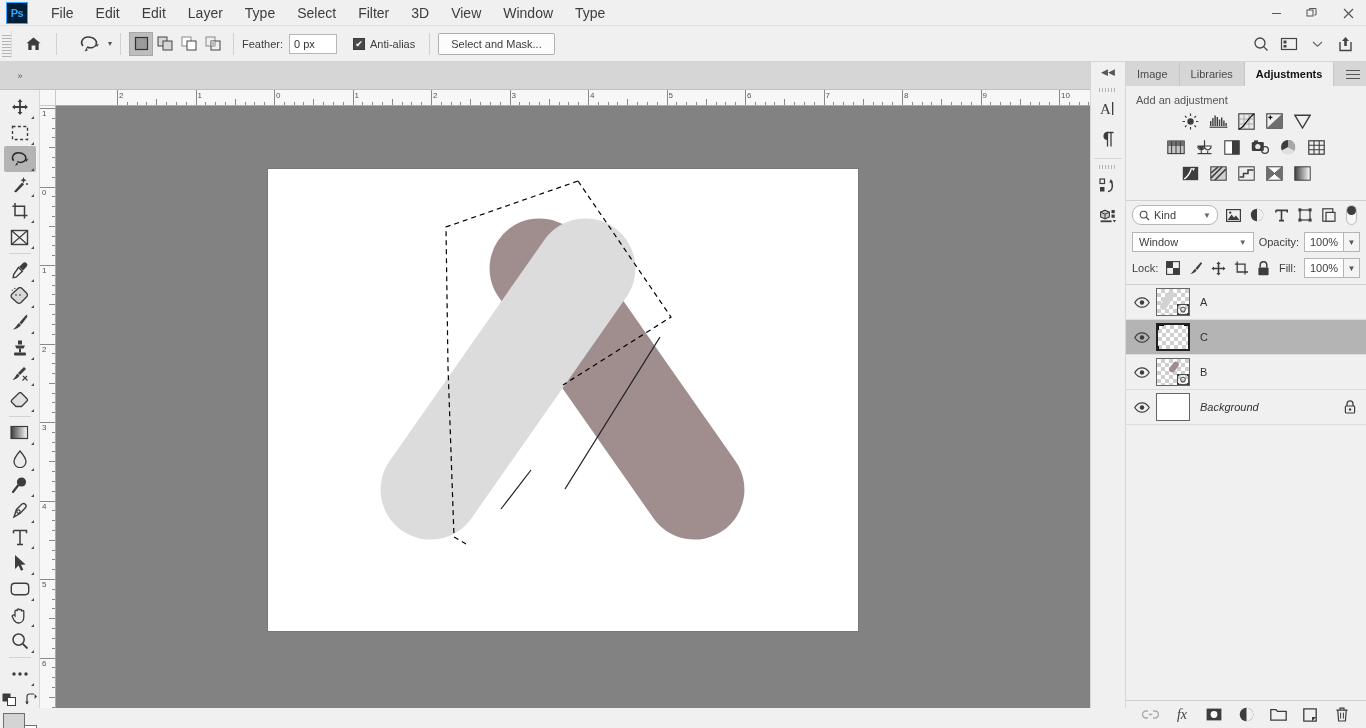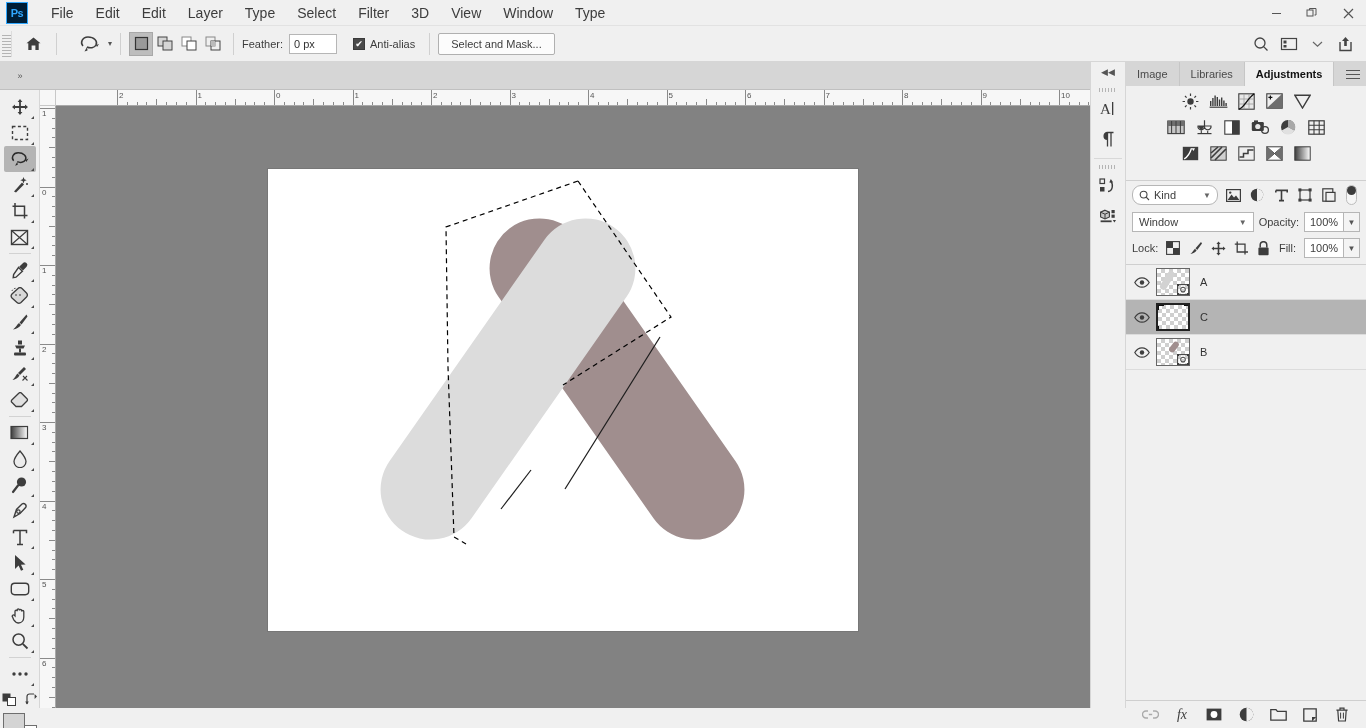--- a/index.html
+++ b/index.html
@@ -748,20 +748,21 @@
         <div class="ptab">Image</div>
         <div class="ptab">Libraries</div>
         <div class="ptab active">Adjustments</div>
         <div class="pmenu">
             <i></i>
             <i></i>
             <i></i>
           </div>
       </div>
       <div class="pbody" style="padding-bottom:10px;">
+        <div class="adjlabel">Add an adjustment</div>
         <div class="adjrow">
           <div class="adjicon">
             <svg width="17" height="17" viewBox="0 0 17 17">
                 <circle cx="8.5" cy="8.5" r="3.2" fill="#3d3d3d"></circle>
               <g stroke="#3d3d3d" stroke-width="1.2">
                   <path d="M8.5 0.6V3M8.5 14V16.4M0.6 8.5H3M14 8.5H16.4M3 3L4.6 4.6M12.4 12.4L14 14M14 3L12.4 4.6M4.6 12.4L3 14"></path>
                 </g>
               </svg>
           </div>
           <div class="adjicon">
@@ -1049,20 +1050,37 @@
                     <rect x="10" y="0" width="2" height="2"></rect>
                     <rect x="0" y="9" width="2" height="2"></rect>
                     <rect x="10" y="9" width="2" height="2"></rect>
                   </g>
               </g>
             </svg>
           </div>
           <div class="lname">B</div>
         </div>
 
+        <div class="layerrow">
+          <div class="eye">
+            <svg width="16" height="11" viewBox="0 0 16 11">
+                <path d="M8 0.8 C12.4 0.8, 15.2 5.5, 15.2 5.5 S12.4 10.2, 8 10.2 S0.8 5.5, 0.8 5.5 S3.6 0.8, 8 0.8 Z" fill="none" stroke="#3d3d3d" stroke-width="1.2"></path>
+                <circle cx="8" cy="5.5" r="2.2" fill="#3d3d3d"></circle>
+              </svg>
+          </div>
+          <div class="thumb white"></div>
+          <div class="lname bg">Background</div>
+          <div class="locklayer">
+            <svg width="12" height="14" viewBox="0 0 12 14">
+                <path d="M3 6 V3.8 a3 3 0 0 1 6 0 V6" fill="none" stroke="#3d3d3d" stroke-width="1.3"></path>
+                <rect x="1.4" y="6" width="9.2" height="7" rx="0.8" fill="none" stroke="#3d3d3d" stroke-width="1.2"></rect>
+                <circle cx="6" cy="9.5" r="1.2" fill="#3d3d3d"></circle>
+              </svg>
+          </div>
+        </div>
       </div>
     </div>
 
     <div class="panelfooter">
       <div class="pf-icon">
         <svg width="17" height="11" viewBox="0 0 17 11">
             <path d="M6.8 5.5 H10.2 M6 2 H4 a3.5 3.5 0 0 0 0 7 H6 M11 2 H13 a3.5 3.5 0 0 1 0 7 H11" fill="none" stroke="#aaa" stroke-width="1.4"></path>
           </svg>
       </div>
       <div class="pf-icon" style="position:relative;">

